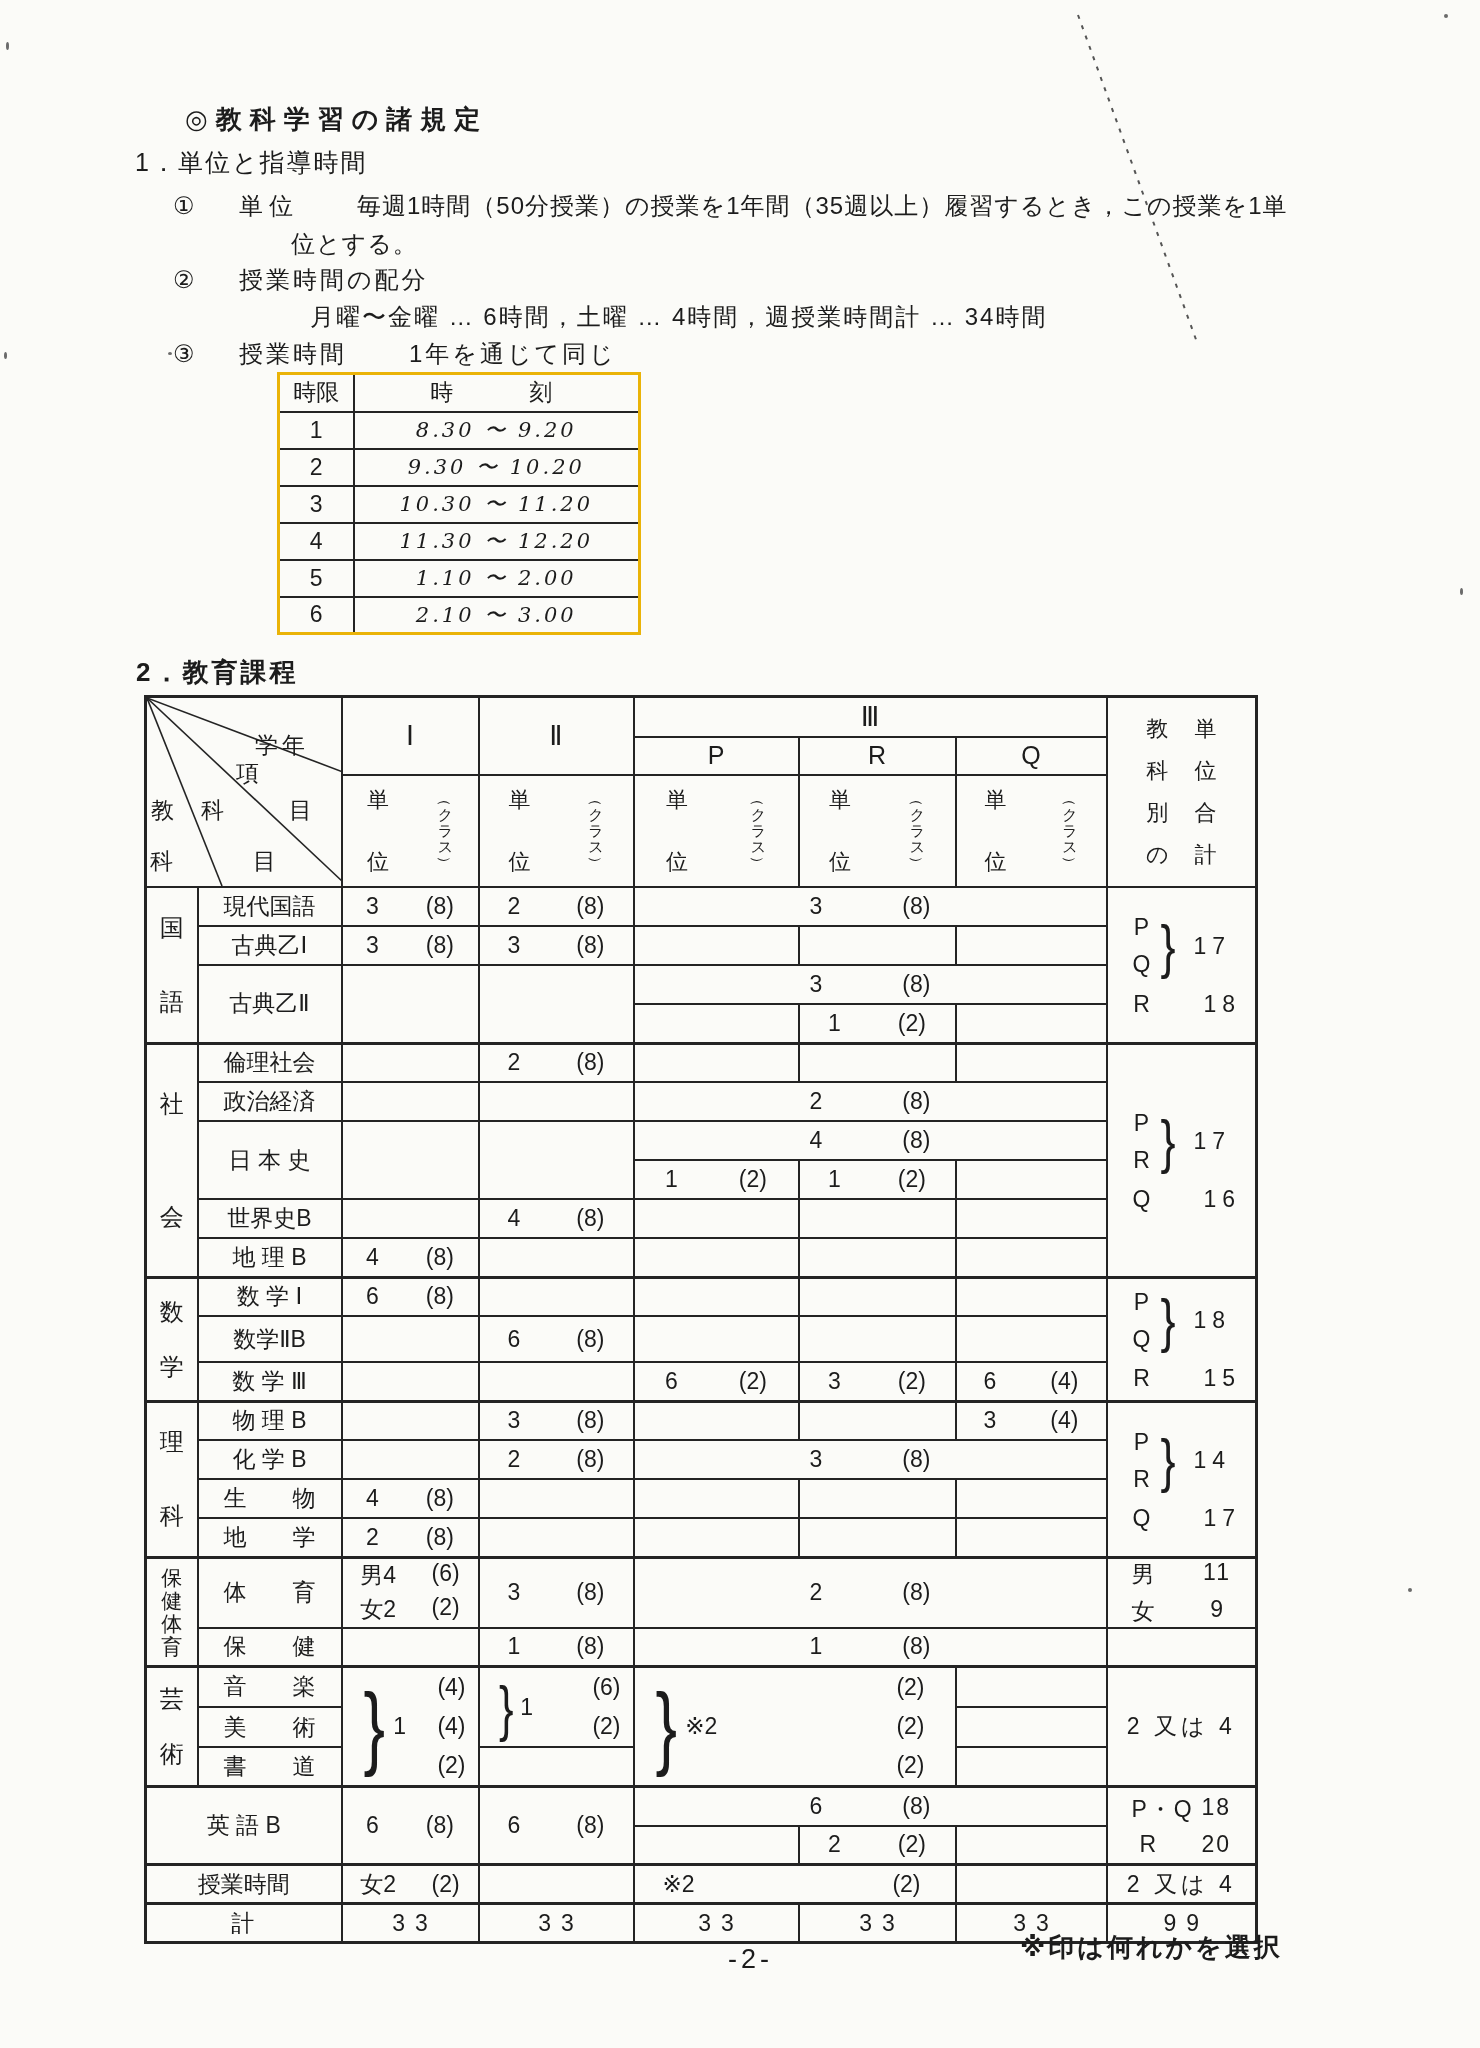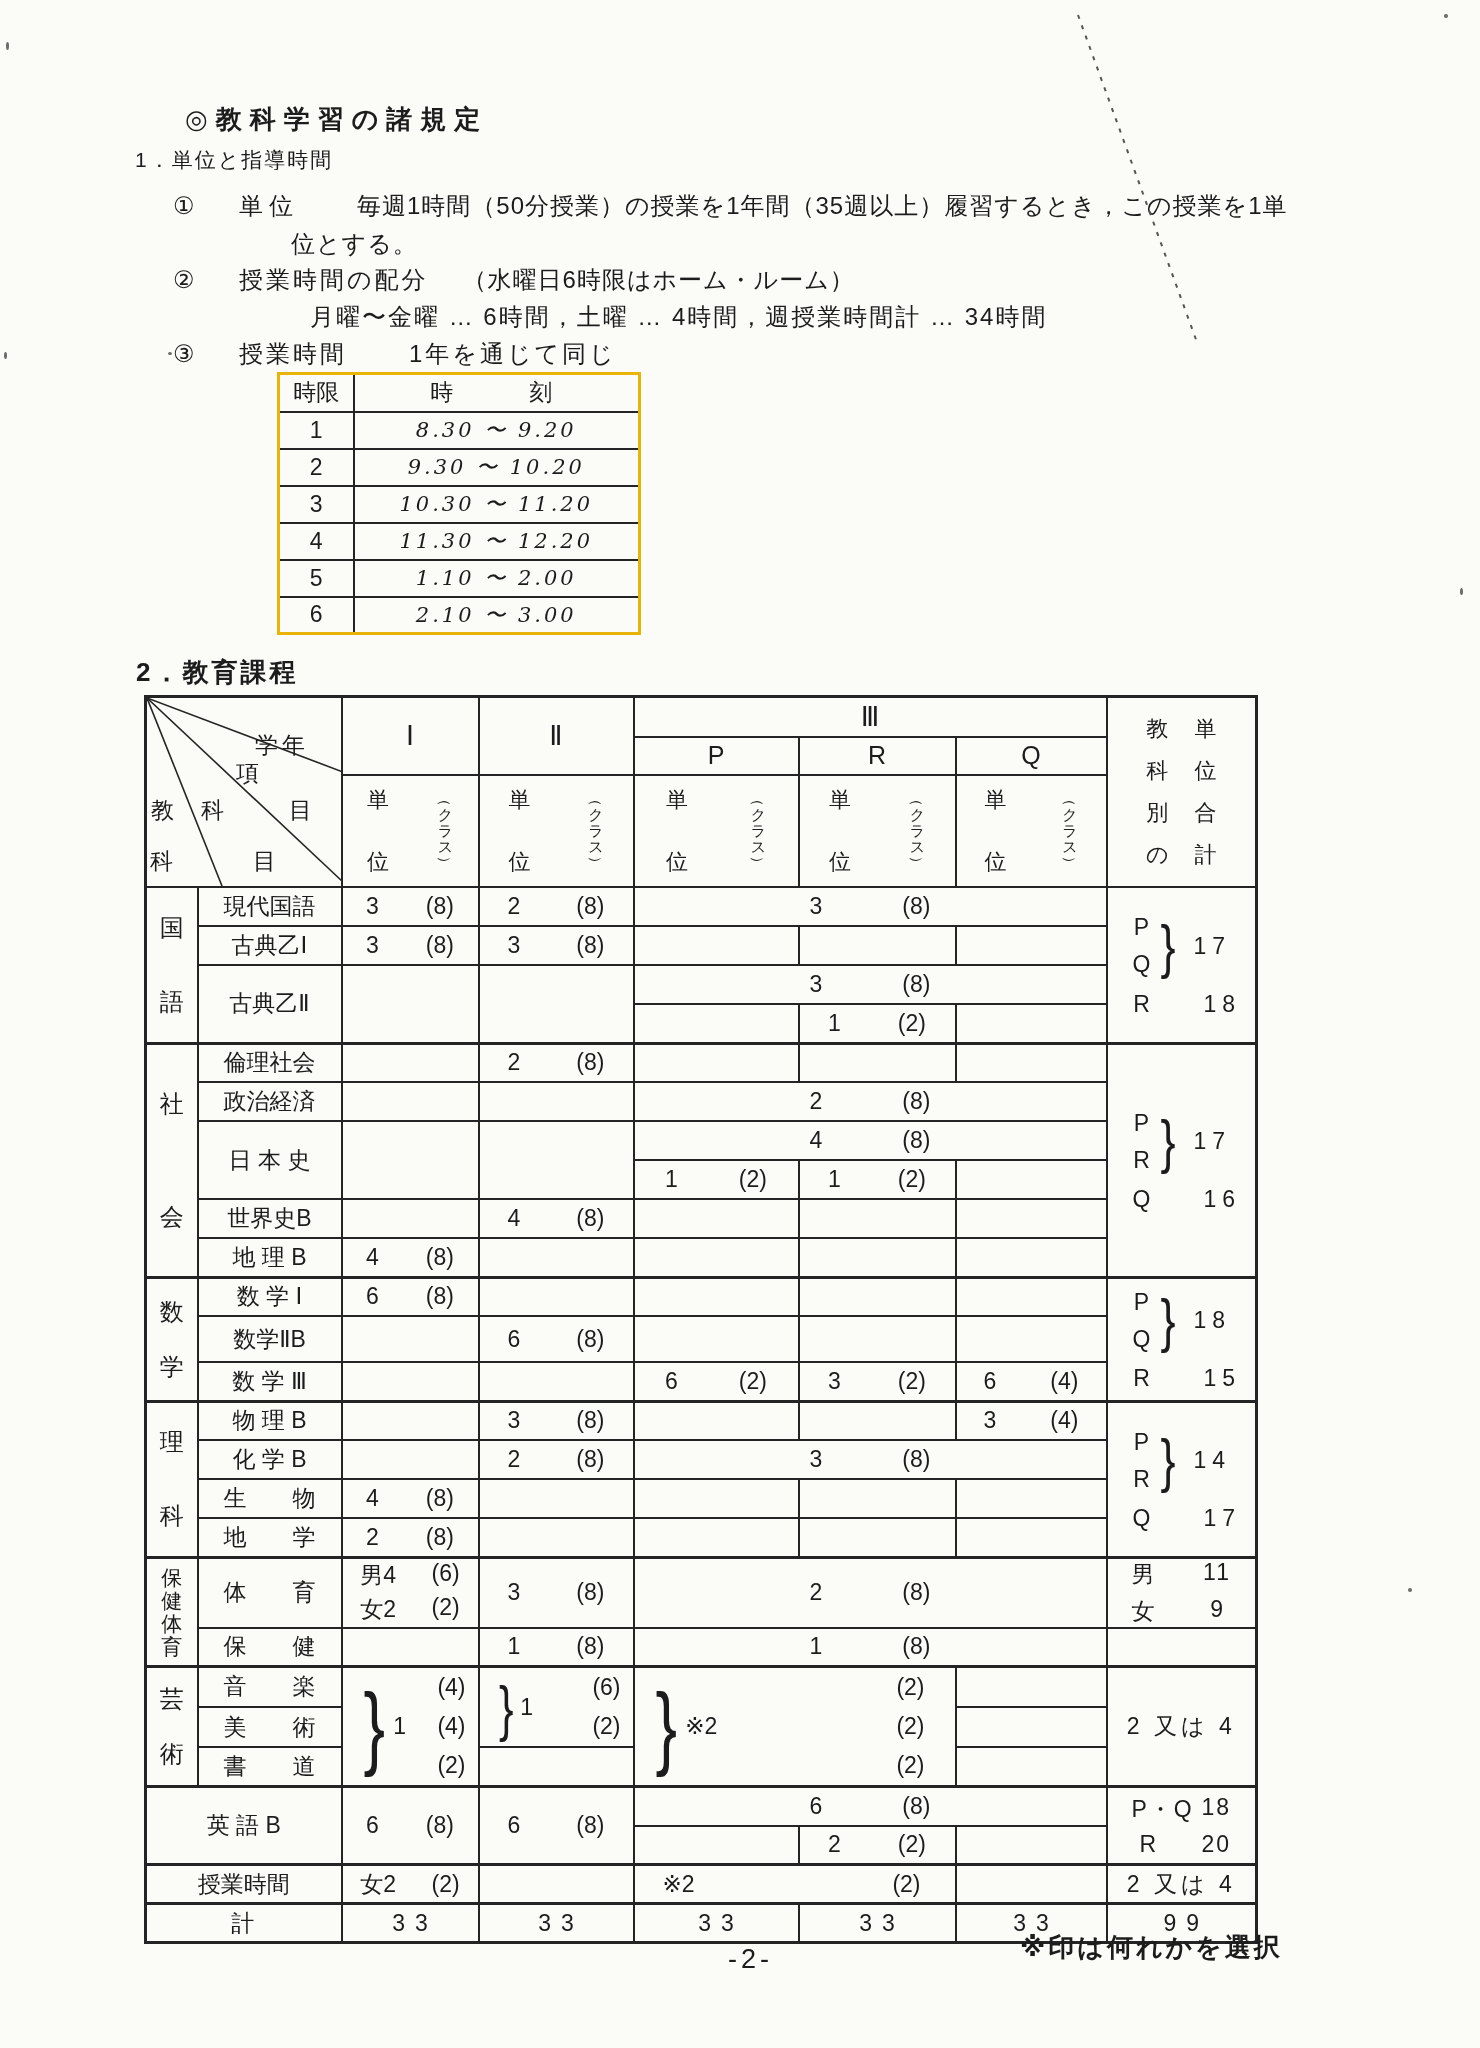--- a/index.html
+++ b/index.html
@@ -8,21 +8,21 @@
     background:#fbfbf8;
     font-family:"Liberation Sans","DejaVu Sans",sans-serif;
     color:#1c1c1c;
     position:relative;
     overflow:hidden;
   }
   .abs{position:absolute;}
   .txt{font-size:24px;letter-spacing:1px;white-space:nowrap;}
   
   #title{left:185px;top:102px;font-size:26px;letter-spacing:8px;font-weight:bold;}
-  #sec1{left:135px;top:146px;font-size:21px;letter-spacing:2px;}
+  #sec1{left:135px;top:146px;font-size:25px;letter-spacing:2px;}
   .itemline{display:flex;align-items:baseline;}
   .ino{width:66px;}
   
   table.tt{
     position:absolute;left:277px;top:372px;
     border-collapse:collapse;table-layout:fixed;
     border:3px solid #eab308;
   }
   table.tt td{
     border:2px solid #242424;
@@ -94,21 +94,20 @@
 <div class="abs txt itemline" style="left:173px;top:190px;">
   <span class="ino">①</span>
   <span style="width:118px;letter-spacing:6px;">単位</span>
   <span>毎週1時間（50分授業）の授業を1年間（35週以上）履習するとき，この授業を1単</span>
 </div>
 <div class="abs txt" style="left:291px;top:228px;">位とする。</div>
 
 <div class="abs txt itemline" style="left:173px;top:264px;">
   <span class="ino">②</span>
   <span style="letter-spacing:3px;">授業時間の配分</span>
-  <span style="margin-left:34px;">（水曜日6時限はホーム・ルーム）</span>
 </div>
 <div class="abs txt" style="left:310px;top:301px;letter-spacing:2px;">月曜〜金曜 … 6時間，土曜 … 4時間，週授業時間計 … 34時間</div>
 
 <div class="abs txt itemline" style="left:173px;top:338px;">
   <span class="ino">③</span>
   <span style="letter-spacing:3px;">授業時間</span>
   <span style="margin-left:62px;letter-spacing:3px;">1年を通じて同じ</span>
 </div>
 
 <table class="tt">

